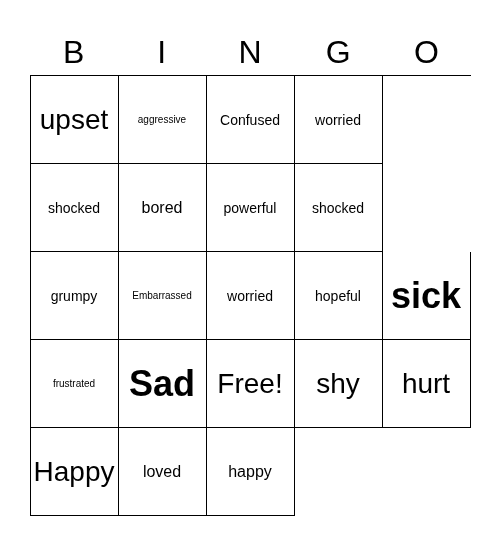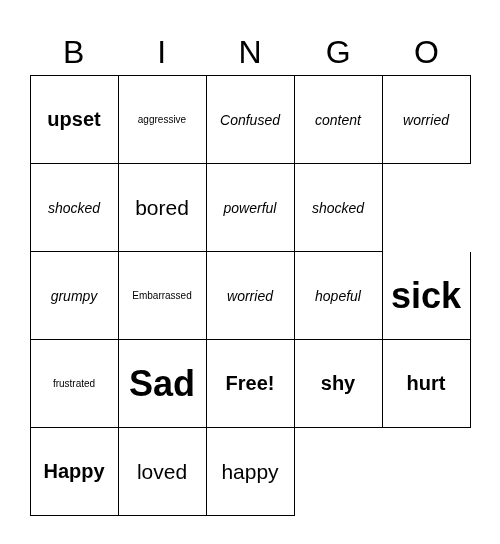--- a/index.html
+++ b/index.html
@@ -53,30 +53,29 @@
       text-align: center;
       padding: 4px;
     }
 
     .size-xs {
       font-size: 10px;
     }
 
     .size-sm {
       font-size: 14px;
-      font-style: italic;
     }
 
     .size-md {
-      font-size: 21px;
+      font-size: 16px;
     }
 
     .size-lg {
-      font-size: 20px;
-      font-weight: bold;
+      font-size: 28px;
+      font-weight: normal;
     }
 
     .size-xl {
       font-size: 36px;
       font-weight: bold;
     }
   </style>
 </head>
 <body>
 
@@ -86,21 +85,20 @@
       <span>I</span>
       <span>N</span>
       <span>G</span>
       <span>O</span>
     </div>
   <div class="bingo-grid">
   <div class="bingo-row">
         <div class="bingo-cell size-lg">upset</div>
         <div class="bingo-cell size-xs">aggressive</div>
         <div class="bingo-cell size-sm">Confused</div>
-        <div class="bingo-cell size-sm">content</div>
         <div class="bingo-cell size-sm">worried</div>
       </div>
       <div class="bingo-row">
         <div class="bingo-cell size-sm">shocked</div>
         <div class="bingo-cell size-md">bored</div>
         <div class="bingo-cell size-sm">powerful</div>
         <div class="bingo-cell size-sm">shocked</div>
       </div>
       <div class="bingo-row">
         <div class="bingo-cell size-sm">grumpy</div>

